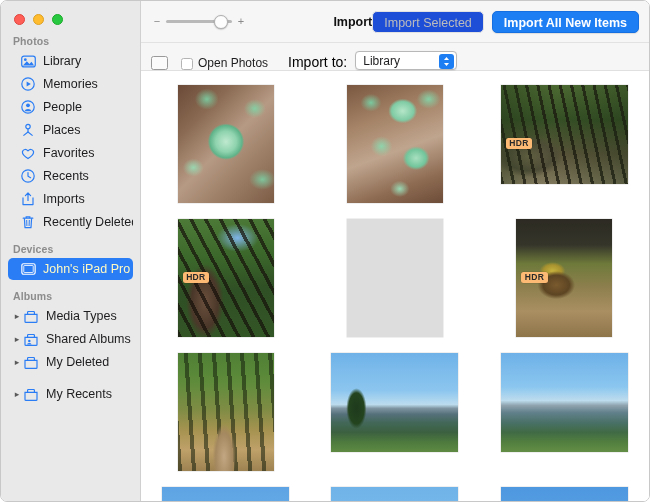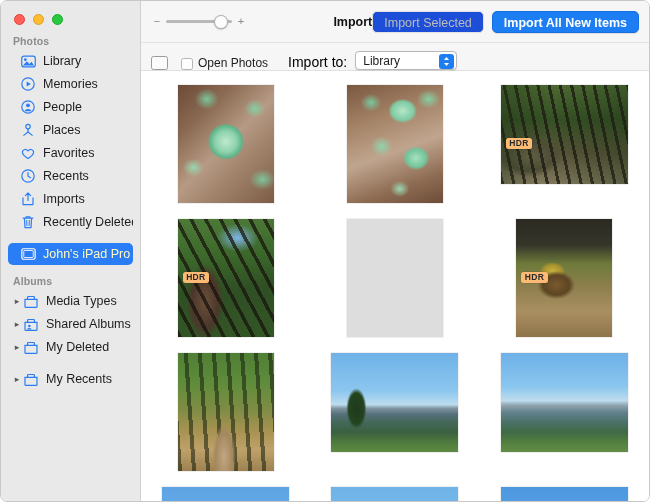--- a/index.html
+++ b/index.html
@@ -505,20 +505,21 @@
                 <path d="M4.2 3.2 L4.2 1.8 L7.8 1.8 L7.8 3.2" fill="none" stroke="currentColor" stroke-width="1.2"></path>
                 <path d="M2.4 3.2 L3 12.6 L9 12.6 L9.6 3.2" fill="none" stroke="currentColor" stroke-width="1.2" stroke-linejoin="round"></path>
                 <path d="M4.7 5.4 L4.9 10.6 M7.3 5.4 L7.1 10.6" stroke="currentColor" stroke-width="1" stroke-linecap="round"></path>
               </svg>
           </span>
           <span class="side-label">Recently Deleted</span>
         </div>
       </div>
 
       <div class="side-group">
+        <div class="side-section-title">Devices</div>
         <div class="side-item selected">
           <span class="ico">
             <svg width="15" height="12" viewBox="0 0 16 13">
                 <rect x="0.8" y="0.8" width="14.4" height="11.4" rx="1.8" fill="none" stroke="currentColor" stroke-width="1.3"></rect>
                 <rect x="2.9" y="2.7" width="10.2" height="7.6" rx="0.6" fill="none" stroke="currentColor" stroke-width="0.9"></rect>
               </svg>
           </span>
           <span class="side-label">John's iPad Pro</span>
         </div>
       </div>

